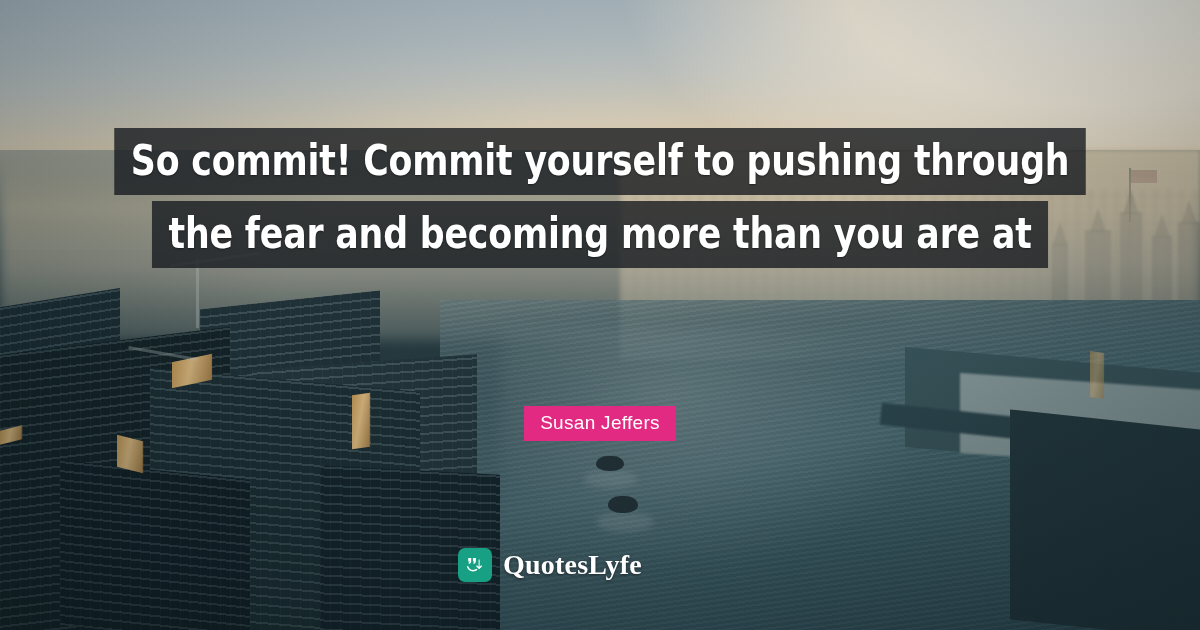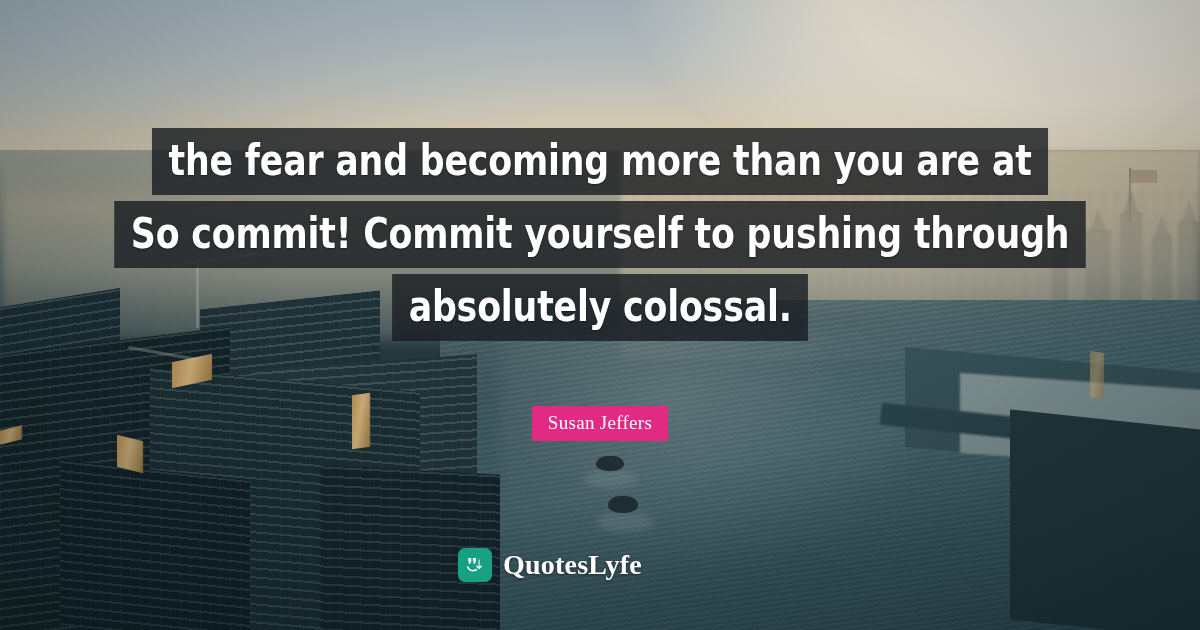--- a/index.html
+++ b/index.html
@@ -180,21 +180,21 @@
   .qrow{ line-height:0; white-space:nowrap; }
 
   
   .author-wrap{
     position:absolute; left:0; top:406px; width:1200px; text-align:center;
   }
   .author{
     display:inline-block;
     background:#e32a82;
     color:#ffffff;
-    font-family:Liberation Serif, serif;
+    font-family:Liberation Sans, sans-serif;
     font-size:19px;
     letter-spacing:.3px;
     padding:6px 16px 7px 16px;
   }
 
   
   .logo{
     position:absolute; left:0; top:548px; width:1100px;
     display:flex; align-items:center; justify-content:center; gap:11px;
   }
@@ -277,23 +277,22 @@
 
     <div class="crane c1"></div>
     <div class="crane c2"></div>
     <div class="crane c3"></div>
 
     <div class="grade"></div>
     <div class="grain"></div>
   </div>
 
   <div class="quote">
+    <div class="qrow"><span class="qline">So commit! Commit yourself to pushing through</span></div>
     <div class="qrow"><span class="qline">the fear and becoming more than you are at</span></div>
-    <div class="qrow"><span class="qline">So commit! Commit yourself to pushing through</span></div>
-    <div class="qrow"><span class="qline">absolutely colossal.</span></div>
   </div>
 
   <div class="author-wrap">
     <span class="author">Susan Jeffers</span>
   </div>
 
   <div class="logo">
     <span class="logo-mark">
       <svg width="22" height="22" viewBox="0 0 22 22" aria-hidden="true">
         <path d="M4.2 4.0h3.0v3.0c0 1.5-.8 2.5-2.2 3.0l-.6-1.2c.8-.3 1.2-.8 1.2-1.4H4.2V4.0z" fill="#ffffff"></path>

